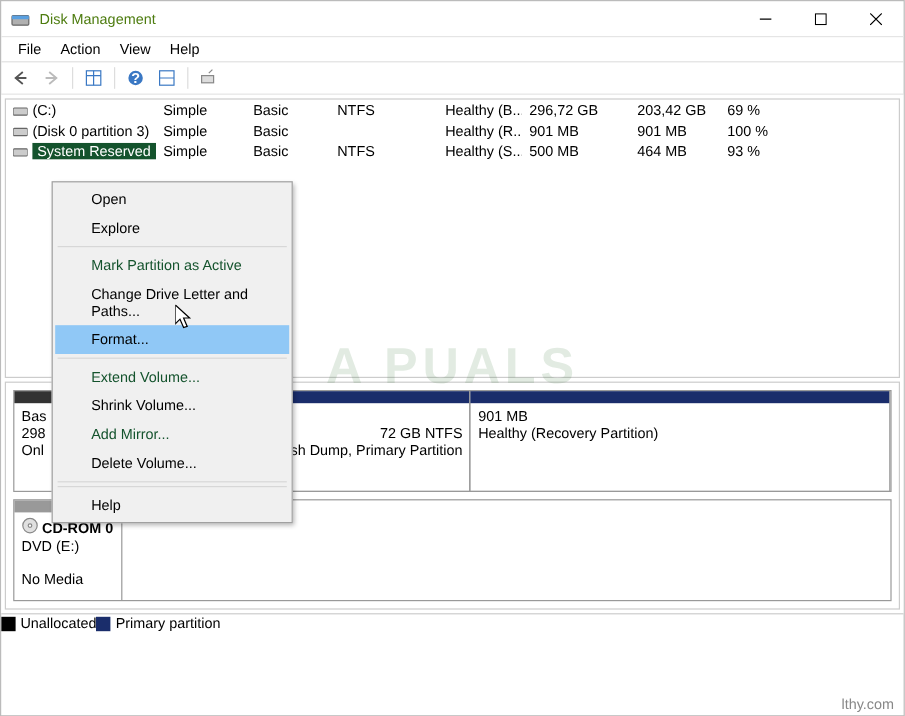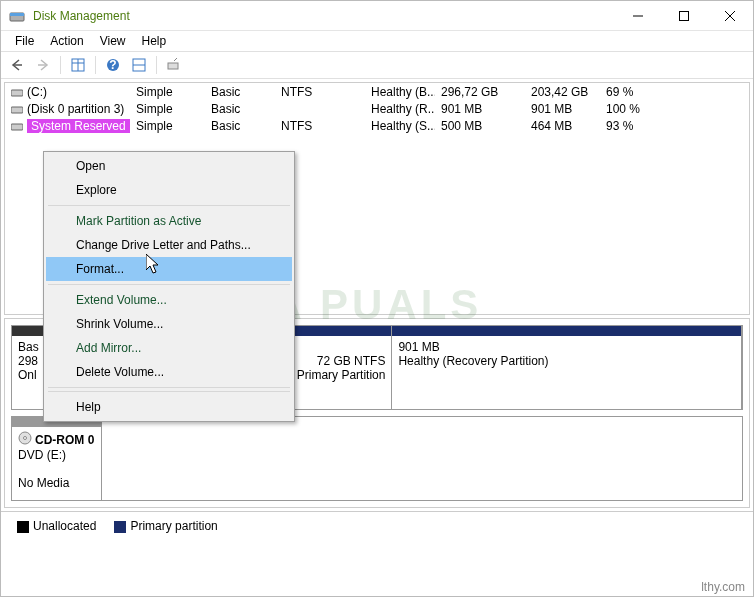--- a/index.html
+++ b/index.html
@@ -26,21 +26,21 @@
     
     .content { background: #fff; padding: 3px; }
     .pane-border { border: 1px solid #ccc; background: #fff; }
     
     
     .table-wrap { width: 100%; }
     .thead { display: flex; background: #fff; height: 22px; }
     .th { border-right: 1px solid #e0e0e0; border-bottom: 1px solid #e0e0e0; padding: 3px 6px; white-space: nowrap; overflow: hidden; cursor: pointer; }
     .tbody .tr { display: flex; height: 17px; align-items: center; }
     .td { padding: 0 6px; white-space: nowrap; overflow: hidden; text-overflow: ellipsis; display: flex; align-items: center; gap: 4px; }
-    .sel-box { background: #d946ef; color: #fff; padding: 0 4px; }
+    .sel-box { background: #14532d; color: #fff; padding: 0 4px; }
     .vol-icon { width: 12px; height: 12px; display: inline-block; }
     .vol-icon.drive svg { width: 12px; height: 12px; }
     
     .col-volume { width: 125px; }
     .col-layout { width: 75px; }
     .col-type { width: 70px; }
     .col-fs { width: 90px; }
     .col-status { width: 70px; }
     .col-capacity { width: 90px; }
     .col-free { width: 75px; }
@@ -55,30 +55,30 @@
     .disk-label .bar { height: 10px; margin: -4px -6px 4px -6px; }
     .disk-label .bar.dark { background: #333; }
     .disk-label .bar.gray { background: #999; }
     .disk-parts { flex: 1; display: flex; }
     .part { border: 1px solid #999; margin: -1px 0 -1px -1px; display: flex; flex-direction: column; }
     .part-bar { height: 10px; background: #1a2d6b; }
     .part-body { padding: 4px 6px; flex: 1; overflow: hidden; }
     .part-body .line { white-space: nowrap; overflow: hidden; text-overflow: ellipsis; }
     
     
-    .legend { height: 22px; border-top: 1px solid #ccc; display: flex; align-items: flex-end; padding: 0 16px; gap: 18px; }
+    .legend { height: 22px; border-top: 1px solid #ccc; display: flex; align-items: flex-start; padding: 0 0; }
     .legend .sw { width: 12px; height: 12px; display: inline-block; margin-right: 4px; vertical-align: middle; }
     .legend .sw.black { background: #000; }
     .legend .sw.blue { background: #1a2d6b; }
     
     
     .footer { position: absolute; bottom: 0; right: 0; height: 18px; display: flex; align-items: center; padding: 0 8px; color: #888; font-size: 11px; width: 100%; justify-content: flex-end; }
     
     
-    .ctx-menu { position: absolute; left: 42px; top: 150px; width: 252px; background: #f0f0f0; border: 1px solid #a0a0a0; box-shadow: 2px 2px 4px rgba(0,0,0,.3); padding: 2px; }
+    .ctx-menu { position: absolute; left: 42px; top: 150px; width: 201px; background: #f0f0f0; border: 1px solid #a0a0a0; box-shadow: 2px 2px 4px rgba(0,0,0,.3); padding: 2px; }
     .ctx-item { padding: 5px 20px 5px 30px; cursor: default; }
     .ctx-item.disabled { color: #14532d; }
     .ctx-item.hover { background: #90c8f6; }
     .ctx-sep { height: 1px; background: #d7d7d7; margin: 3px 2px; }
     
     
     .cursor { position: absolute; left: 145px; top: 253px; pointer-events: none; }
     .cursor svg { width: 18px; height: 22px; }
     
     

